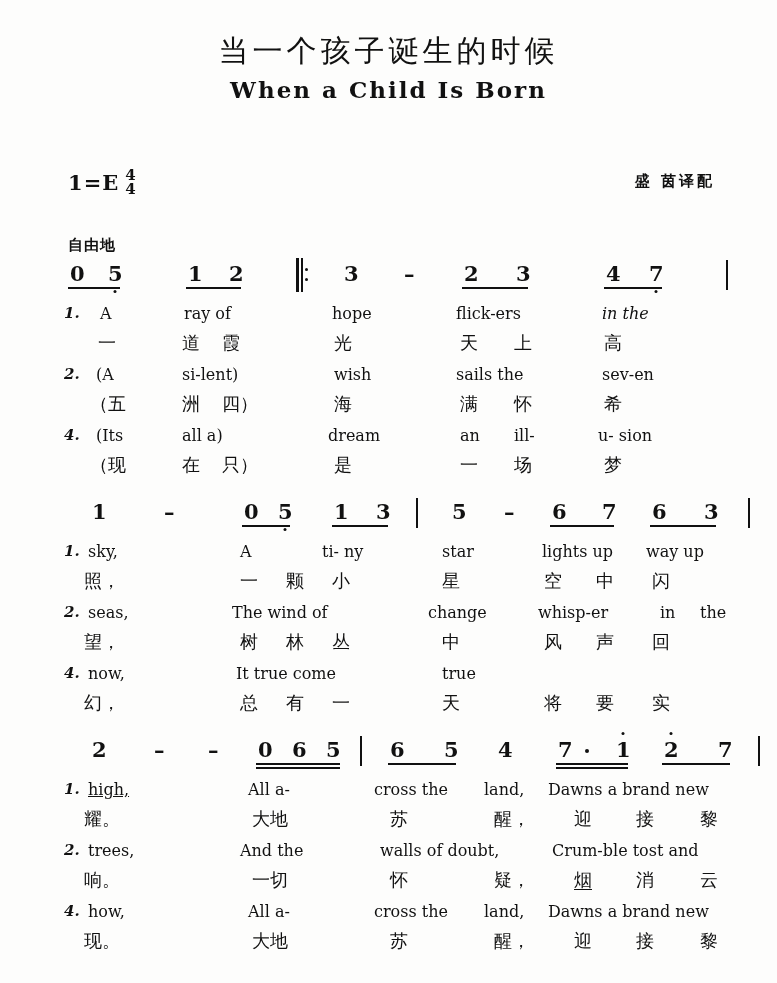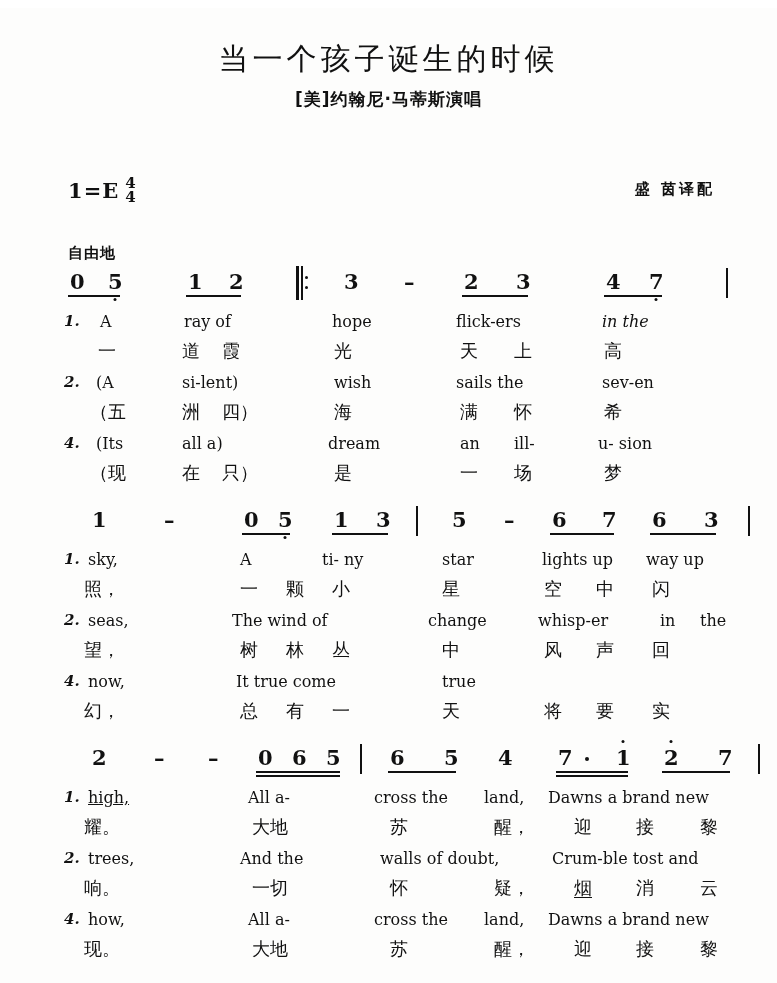--- a/index.html
+++ b/index.html
@@ -12,21 +12,20 @@
     height: 983px;
     position: relative;
     font-family: "Liberation Serif", "DejaVu Serif", serif;
     color: #111111;
     overflow: hidden;
   }
   .page {
     position: absolute;
     inset: 0;
     background: #fdfdfc;
-    margin-top: 8px;
   }
 
   
   .header { text-align: center; padding-top: 34px; }
   .title-cn {
     font-family: "DejaVu Serif", serif;
     font-size: 30px;
     letter-spacing: 4px;
     font-weight: 400;
     line-height: 1.1;
@@ -204,21 +203,21 @@
   }
   .syl.melisma { text-decoration: underline; text-underline-offset: 3px; }
 </style>
 </head>
 <body>
 
 <div class="page">
 
   <div class="header">
     <div class="title-cn">当一个孩子诞生的时候</div>
-    <div class="byline">[美]约翰尼·马蒂斯演唱</div>
+    <div class="title-en">When a Child Is Born</div>
   </div>
 
   <div class="meta-row">
     <div class="keysig">
       <span>1</span>
       <span class="eq">=</span>
       <span>E</span>
       <span class="meter">
         <span class="num">4</span>
         <span class="den">4</span>

